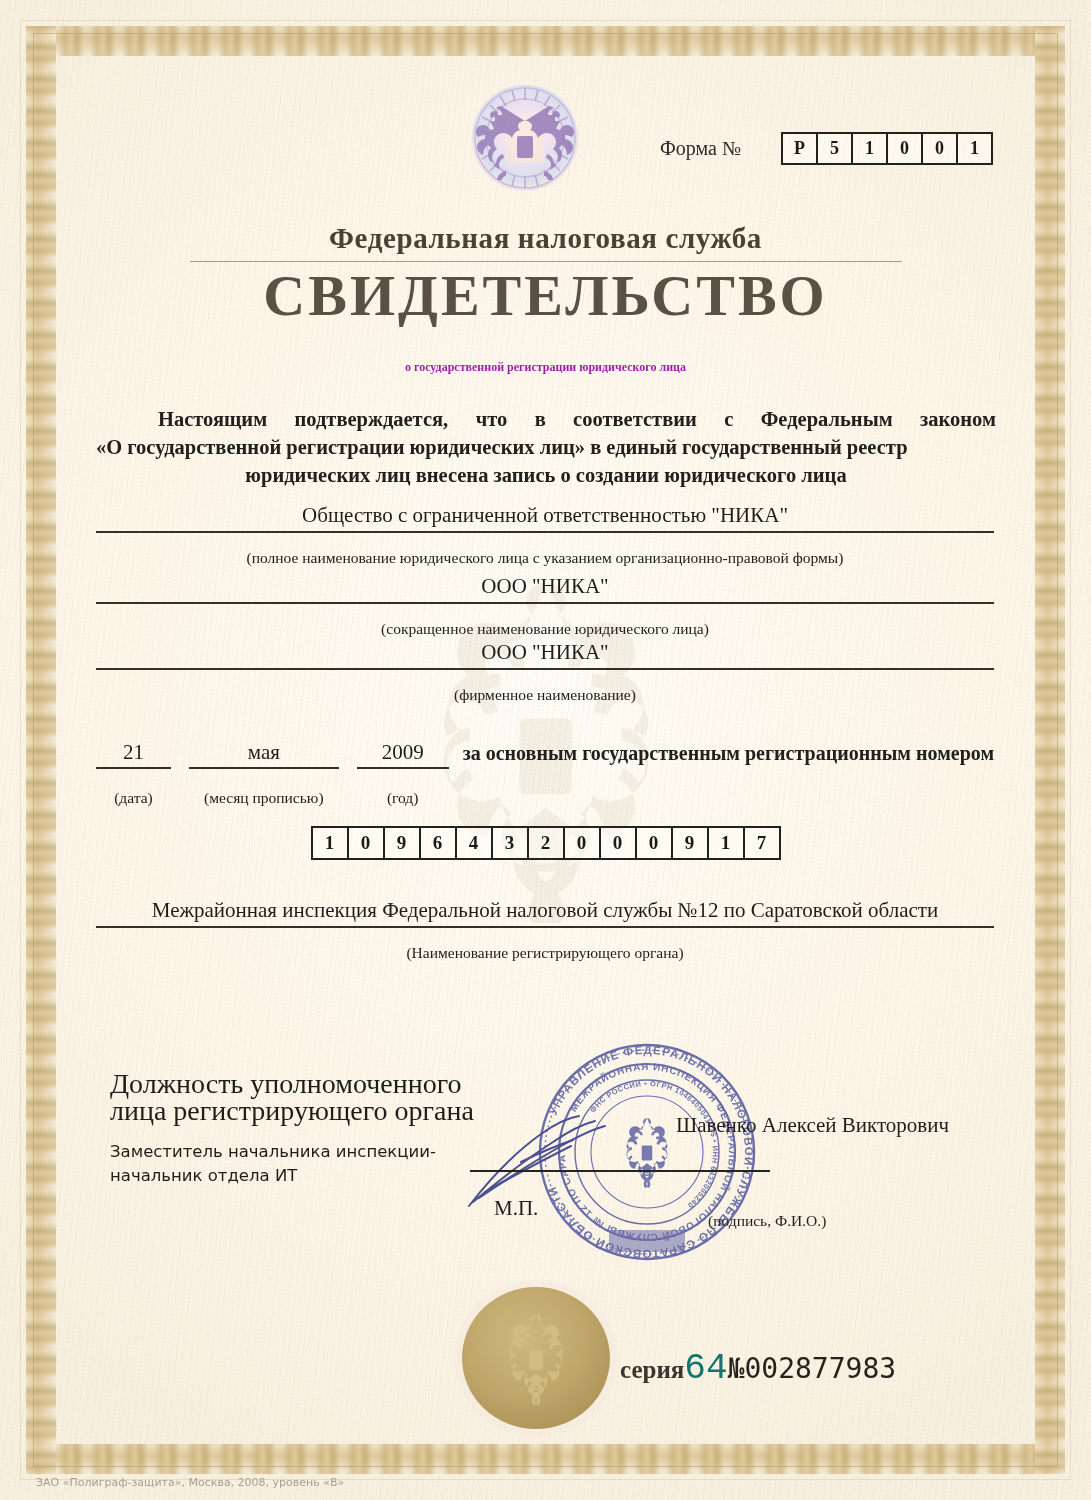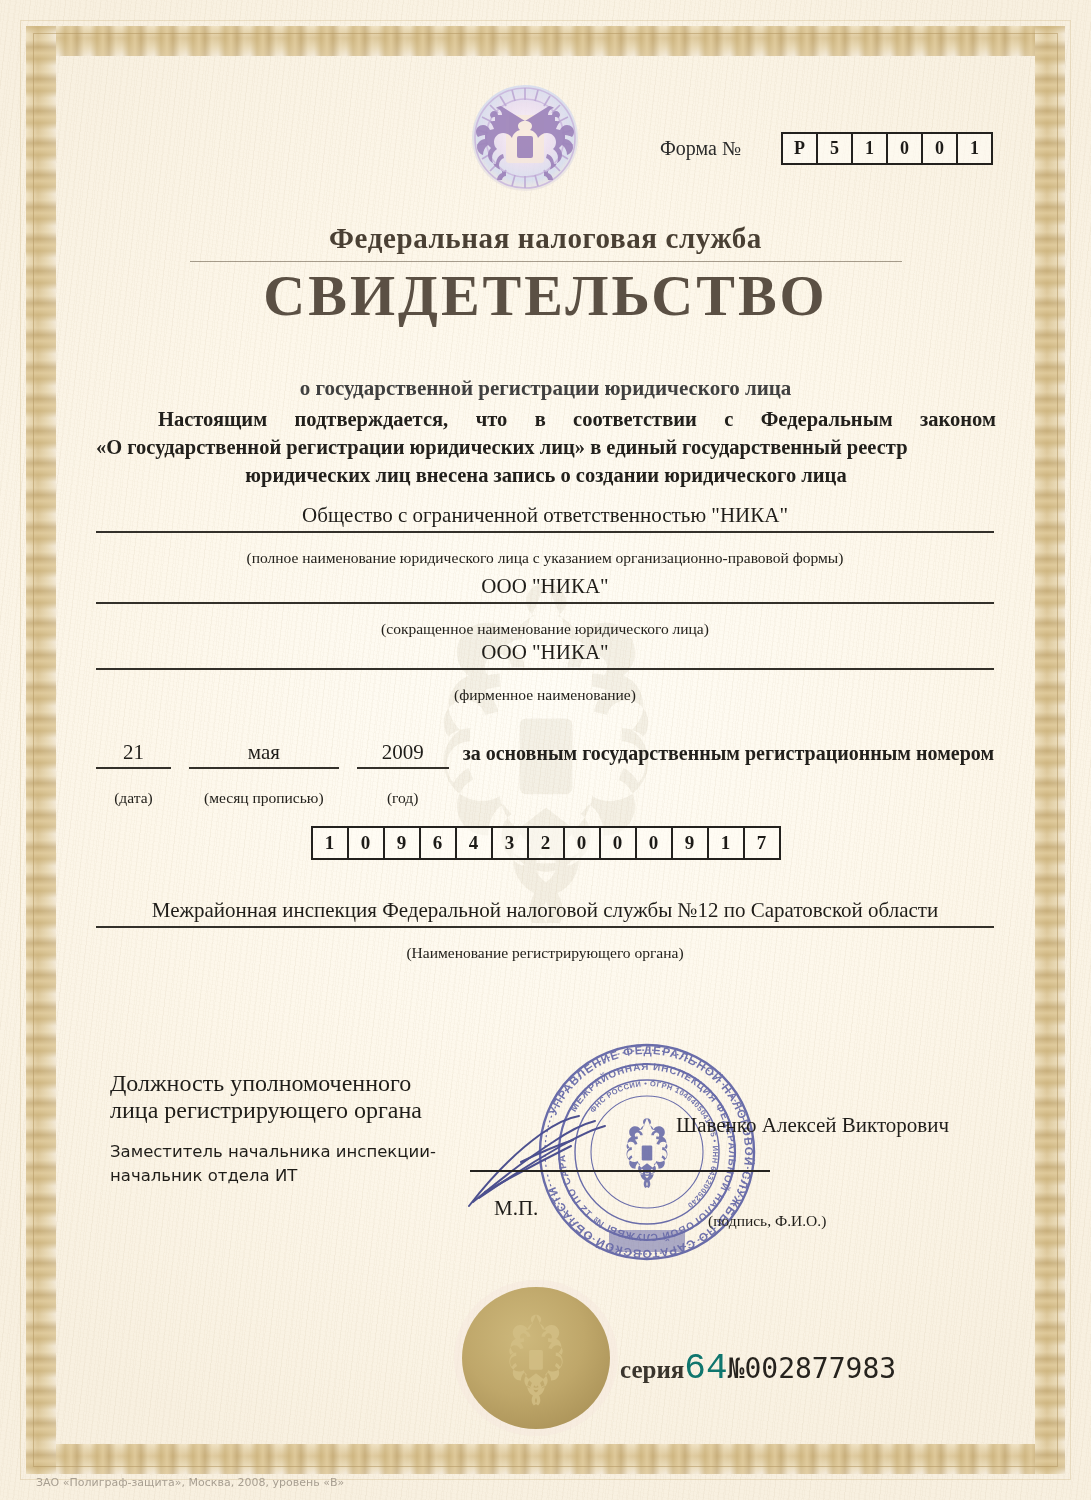--- a/index.html
+++ b/index.html
@@ -162,25 +162,25 @@
     position: absolute;
     left: 0; right: 0; top: 262px;
     text-align: center;
     font-size: 58px;
     font-weight: bold;
     color: #5b5044;
     letter-spacing: 3px;
   }
   .subtitle {
     position: absolute;
-    left: 0; right: 0; top: 376px;
+    left: 0; right: 0; top: 360px;
     text-align: center;
-    font-size: 21px;
-    font-weight: bold;
-    color: #404040;
+    font-size: 12px;
+    font-weight: bold;
+    color: #a21caf;
   }
 
   
   .body-par {
     position: absolute;
     left: 96px; width: 900px;
     top: 405px;
     font-size: 20.5px;
     font-weight: bold;
     color: #22201c;
@@ -283,21 +283,21 @@
   .ogrn-boxes .cell:last-child { border-right: none; }
 
   
   #field-authority { top: 898px; }
   #field-authority .value { font-size: 21px; }
 
   
   .sig-title {
     position: absolute;
     left: 110px; top: 1070px;
-    font-size: 24px;
+    font-size: 28px;
     color: #1f1d19;
     line-height: 27px;
     font-family: Liberation Serif, serif;
   }
   .sig-position {
     position: absolute;
     left: 110px; top: 1140px;
     font-family: "DejaVu Sans", sans-serif;
     font-size: 16.5px;
     color: #1f1d19;

